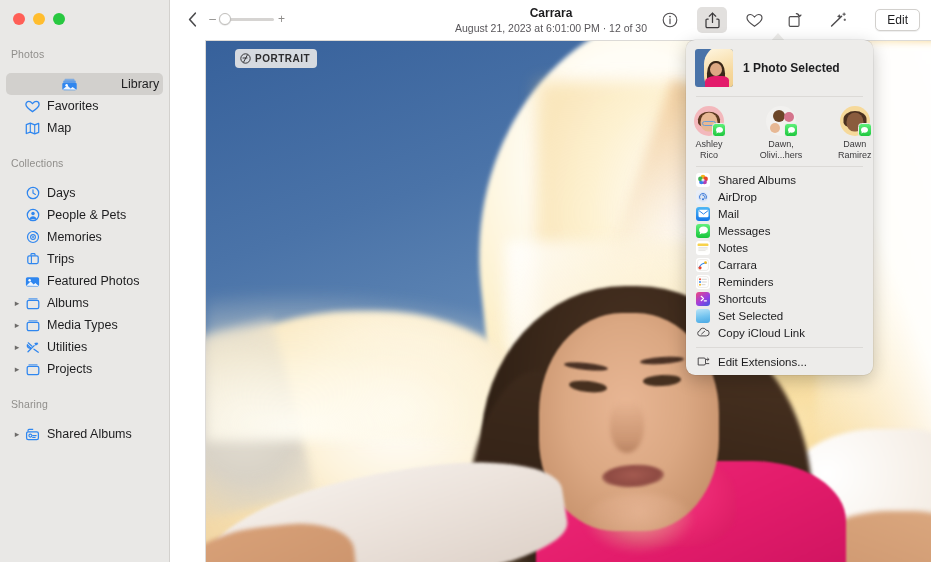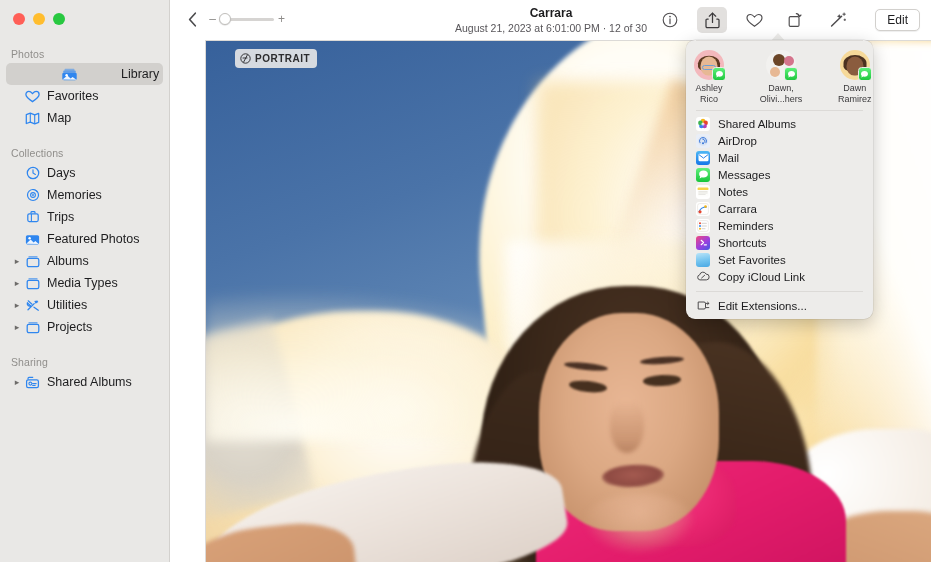--- a/index.html
+++ b/index.html
@@ -29,21 +29,21 @@
     display: flex; gap: 8px; align-items: center;
   }
   .tl { width: 12px; height: 12px; border-radius: 50%; }
   .tl-close { background: #ff5f57; }
   .tl-min { background: #ffbd2e; }
   .tl-max { background: #28c840; }
 
   .side-section-label {
     font-size: 10.5px;
     color: #908e8b;
-    padding: 0 0 3px 11px;
+    padding: 0 0 13px 11px;
     letter-spacing: 0.1px;
     font-weight: 400;
     margin-top: 18px;
   }
   #section-photos { margin-top: 48px; }
   #section-collections { margin-top: 13px; }
   #section-sharing { margin-top: 13px; }
 
   .side-row {
     display: flex; align-items: center;
@@ -497,20 +497,31 @@
         <span class="no-disc"></span>
         <span class="sicon">
           <svg width="14" height="14" viewBox="0 0 14 14">
               <circle cx="7" cy="7" r="5.7" fill="none" stroke="#2f86ef" stroke-width="1.25"></circle>
               <path d="M7 3.8 V7 L9.4 8.4" stroke="#2f86ef" stroke-width="1.15" fill="none" stroke-linecap="round"></path>
             </svg>
         </span>
         <span class="slabel">Days</span>
       </div>
 
+      <div class="side-row">
+        <span class="no-disc"></span>
+        <span class="sicon">
+          <svg width="14" height="14" viewBox="0 0 14 14">
+              <circle cx="7" cy="7" r="5.7" fill="none" stroke="#2f86ef" stroke-width="1.25"></circle>
+              <circle cx="7" cy="5.4" r="1.75" fill="#2f86ef"></circle>
+              <path d="M3.4 11.2 C3.9 9.2 5.3 8.2 7 8.2 C8.7 8.2 10.1 9.2 10.6 11.2 Z" fill="#2f86ef"></path>
+            </svg>
+        </span>
+        <span class="slabel">People &amp; Pets</span>
+      </div>
 
       <div class="side-row">
         <span class="no-disc"></span>
         <span class="sicon">
           <svg width="14" height="14" viewBox="0 0 14 14">
               <circle cx="7" cy="7" r="5.5" fill="none" stroke="#2f86ef" stroke-width="1.2"></circle>
               <circle cx="7" cy="7" r="2.4" fill="none" stroke="#2f86ef" stroke-width="1.1"></circle>
               <circle cx="7" cy="7" r="0.95" fill="#2f86ef"></circle>
               <path d="M11.1 3.6 A5.5 5.5 0 0 0 7 1.5" stroke="#2f86ef" stroke-width="1.2" fill="none" stroke-linecap="round"></path>
             </svg>
@@ -720,20 +731,29 @@
             </svg>
         </span>
         <span>PORTRAIT</span>
       </div>
     </div>
   </div>
 
   <div id="popover-arrow"></div>
   <div id="share-popover">
 
+    <div id="selected-header">
+      <div id="selected-thumb">
+        <div id="st-rock"></div>
+        <div id="st-hair"></div>
+        <div id="st-face"></div>
+        <div id="st-pink"></div>
+      </div>
+      <div id="selected-label">1 Photo Selected</div>
+    </div>
 
     <div class="pop-sep"></div>
 
     <div id="contacts-row">
 
       <div class="contact">
         <div class="contact-avatar">
           <div class="avatar-circle" style="background:#f3b8bc;">
             <div class="memoji-hair" style="width:22px;height:15px;background:#5e3a22;"></div>
             <div class="memoji-head" style="width:17px;height:19px;background:#e7b894;"></div>
@@ -888,21 +908,21 @@
           <svg width="11" height="11" viewBox="0 0 11 11">
               <path d="M3.2 3.3 L5.5 5.5 L3.2 7.7" stroke="#ffffff" stroke-width="1.2" fill="none" stroke-linecap="round" stroke-linejoin="round"></path>
               <path d="M6.2 7.8 H8.4" stroke="#ffffff" stroke-width="1.2" stroke-linecap="round"></path>
             </svg>
         </span>
         <span class="menu-label">Shortcuts</span>
       </div>
 
       <div class="menu-item">
         <span class="menu-icon" style="background:linear-gradient(170deg,#b9e4f8 0%,#72c3ef 55%,#4aa8e3 100%);"></span>
-        <span class="menu-label">Set Favorites</span>
+        <span class="menu-label">Set Selected</span>
       </div>
 
       <div class="menu-item">
         <span class="menu-icon" style="background:transparent;">
           <svg width="14" height="11" viewBox="0 0 14 11">
               <path d="M3.9 8.9 A2.6 2.6 0 0 1 3.7 3.8 A3.4 3.4 0 0 1 10.1 3.1 A2.8 2.8 0 0 1 10.4 8.9 Z" fill="none" stroke="#4e4c4e" stroke-width="1.0" stroke-linejoin="round"></path>
               <path d="M5.6 7.0 L8.6 4.3" stroke="#4e4c4e" stroke-width="1.0" stroke-linecap="round"></path>
             </svg>
         </span>
         <span class="menu-label">Copy iCloud Link</span>

